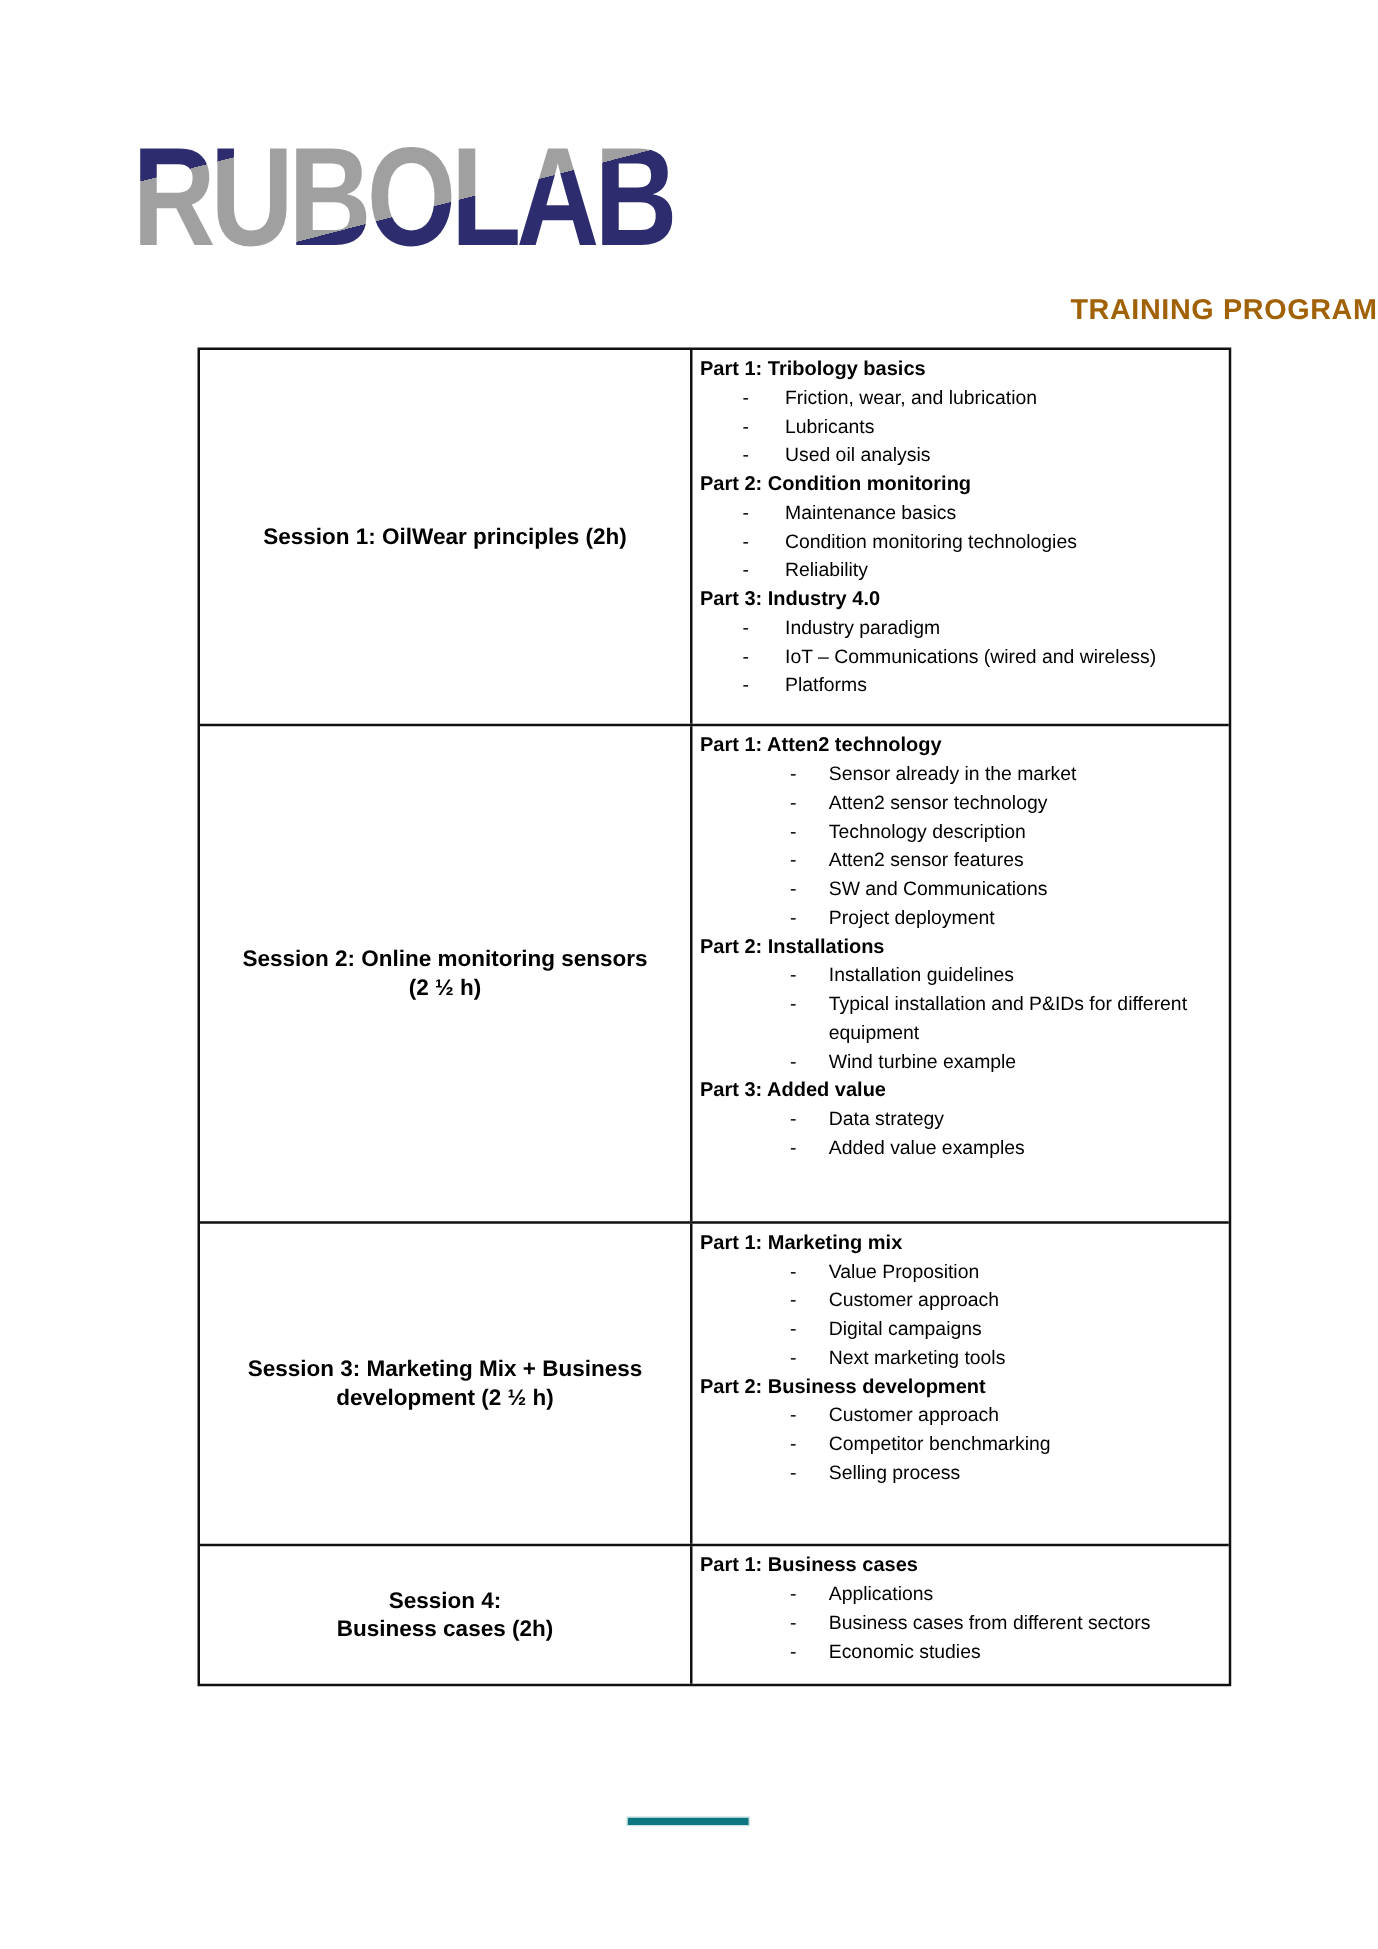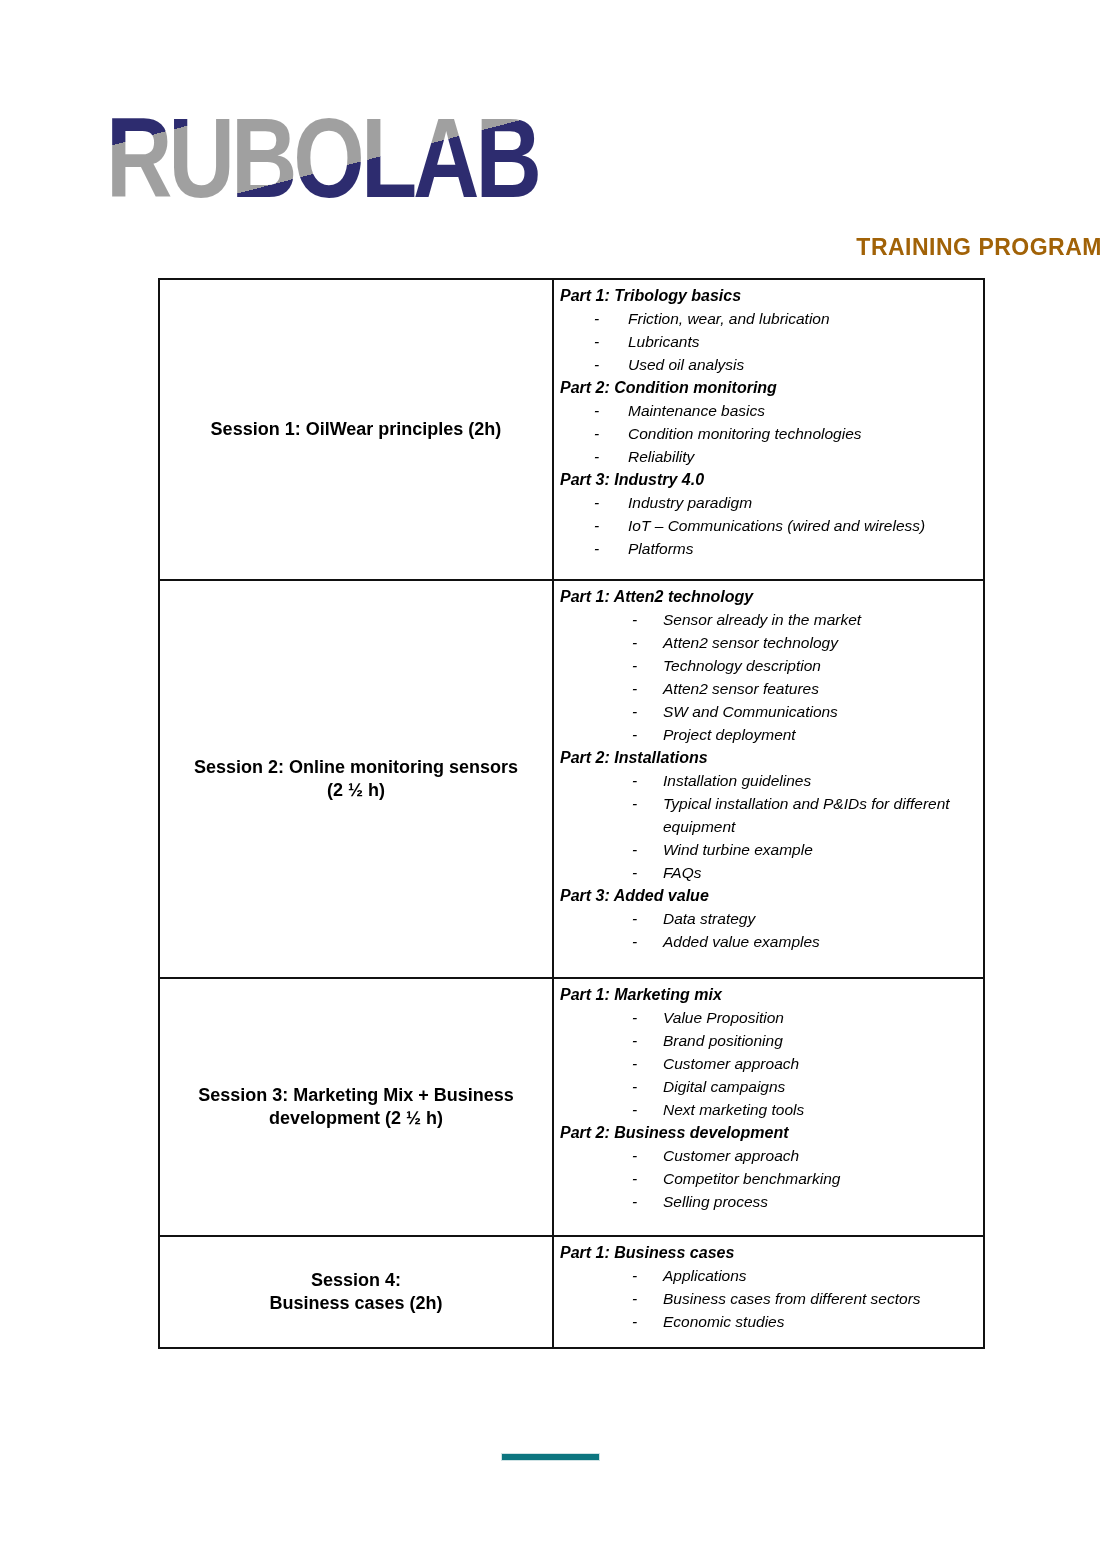--- a/index.html
+++ b/index.html
@@ -68,21 +68,21 @@
     box-sizing:border-box;
     display:flex;flex-direction:column;justify-content:center;align-items:center;
     text-align:center;
     font-weight:700;font-size:18px;line-height:23px;
     padding:0 18px;
   }
   .cell-right{
     flex:1 1 auto;
     box-sizing:border-box;
     padding:4px 8px 0 6px;
-    font-size:15.5px;line-height:23px;font-style:italic;
+    font-size:15.5px;line-height:23px;
   }
   .part-heading{font-weight:700;font-size:16px;}
   .bullet{position:relative;box-sizing:border-box;}
   .bullet::before{content:"-";position:absolute;top:0;}
   .row-narrow .bullet{padding-left:68px;max-width:410px;}
   .row-narrow .bullet::before{left:34px;}
   .row-wide .bullet{padding-left:103px;max-width:420px;}
   .row-wide .bullet::before{left:72px;}
   
   .divider{
@@ -132,35 +132,33 @@
           <div class="bullet">Sensor already in the market</div>
           <div class="bullet">Atten2 sensor technology</div>
           <div class="bullet">Technology description</div>
           <div class="bullet">Atten2 sensor features</div>
           <div class="bullet">SW and Communications</div>
           <div class="bullet">Project deployment</div>
           <div class="part-heading">Part 2: Installations</div>
           <div class="bullet">Installation guidelines</div>
           <div class="bullet">Typical installation and P&amp;IDs for different equipment</div>
           <div class="bullet">Wind turbine example</div>
-          <div class="bullet">FAQs</div>
           <div class="part-heading">Part 3: Added value</div>
           <div class="bullet">Data strategy</div>
           <div class="bullet">Added value examples</div>
         </div>
       </div>
       <div class="trow row-wide">
         <div class="cell-left">
           <div class="session-line">Session 3: Marketing Mix + Business</div>
           <div class="session-line">development (2 ½ h)</div>
         </div>
         <div class="cell-right">
           <div class="part-heading">Part 1: Marketing mix</div>
           <div class="bullet">Value Proposition</div>
-          <div class="bullet">Brand positioning</div>
           <div class="bullet">Customer approach</div>
           <div class="bullet">Digital campaigns</div>
           <div class="bullet">Next marketing tools</div>
           <div class="part-heading">Part 2: Business development</div>
           <div class="bullet">Customer approach</div>
           <div class="bullet">Competitor benchmarking</div>
           <div class="bullet">Selling process</div>
         </div>
       </div>
       <div class="trow row-wide">

